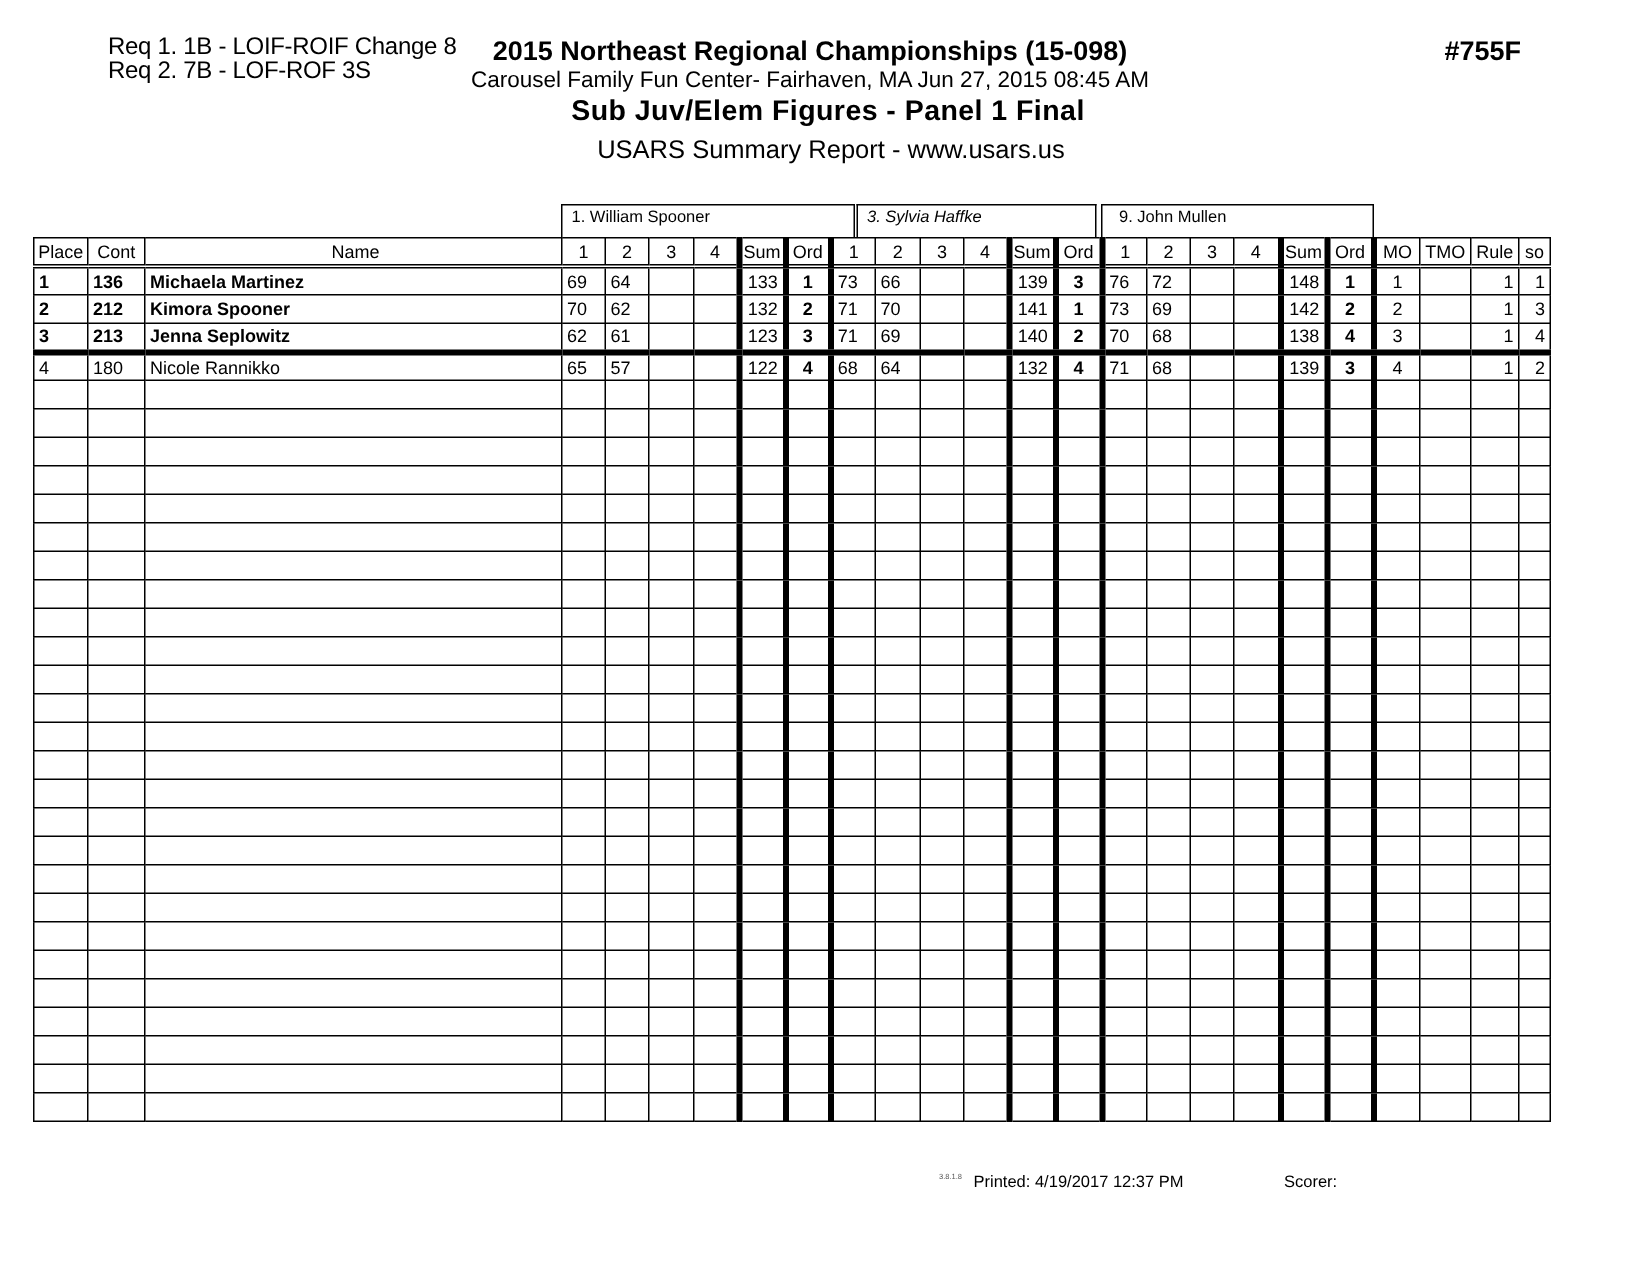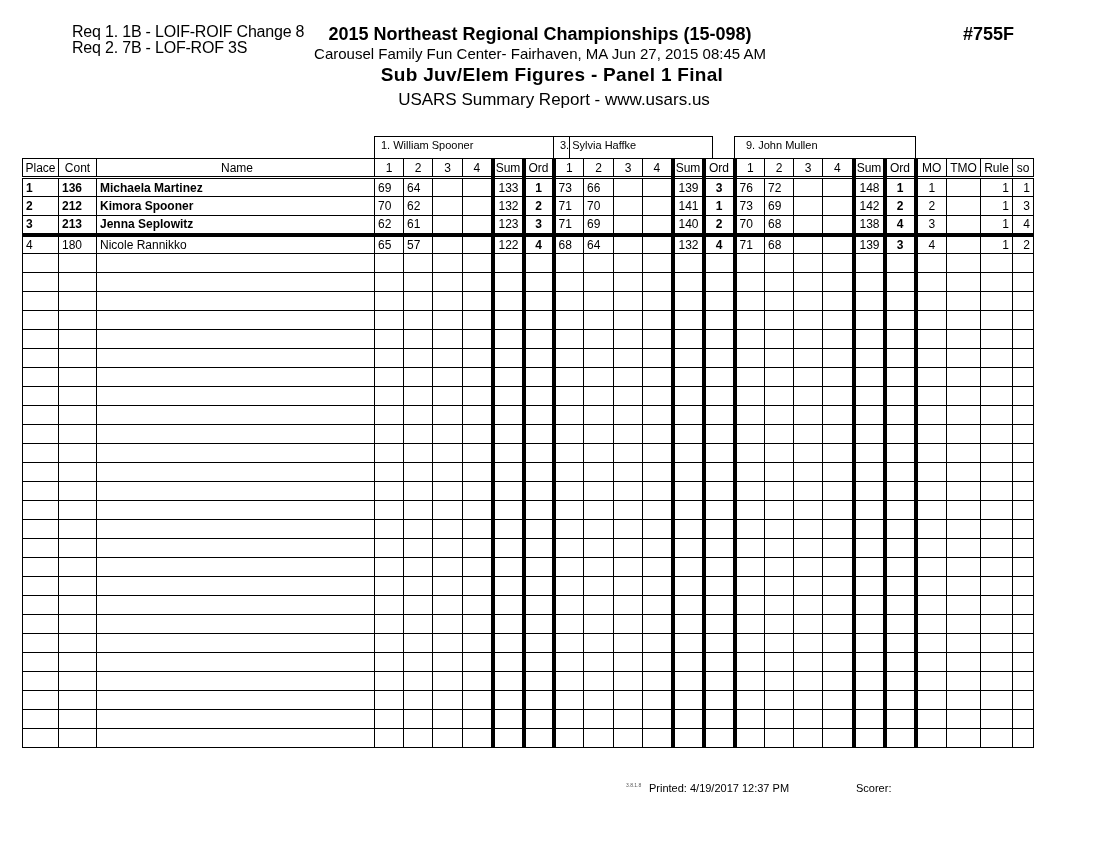--- a/index.html
+++ b/index.html
@@ -39,21 +39,21 @@
 <div class="abs req" style="top:25px;">Req  1.  1B - LOIF-ROIF Change 8</div>
 <div class="abs req" style="top:41px;">Req  2.  7B - LOF-ROF 3S</div>
 
 <div class="abs center t1">2015 Northeast Regional Championships (15-098)</div>
 <div class="abs center t2">Carousel Family Fun Center- Fairhaven, MA  Jun 27, 2015  08:45 AM</div>
 <div class="abs center t3">Sub Juv/Elem Figures - Panel 1 Final</div>
 <div class="abs center t4">USARS Summary Report - www.usars.us</div>
 <div class="abs code">#755F</div>
 
 <div class="judge-box" style="left:374px;width:196px;">1.  William Spooner</div>
-<div class="judge-box" style="left:553px;width:160px;">3.  Sylvia Haffke</div>
+<div class="judge-box" style="left:571px;width:160px;font-style:italic;">3.  Sylvia Haffke</div>
 <div class="judge-box" style="left:734px;width:182px;padding-left:11px;">9.  John Mullen</div>
 
 <table class="grid" id="grid">
   <colgroup>
     <col style="width:36px">
       <col style="width:38px">
       <col style="width:278px">
     <col style="width:29px">
       <col style="width:29px">
       <col style="width:30px">

